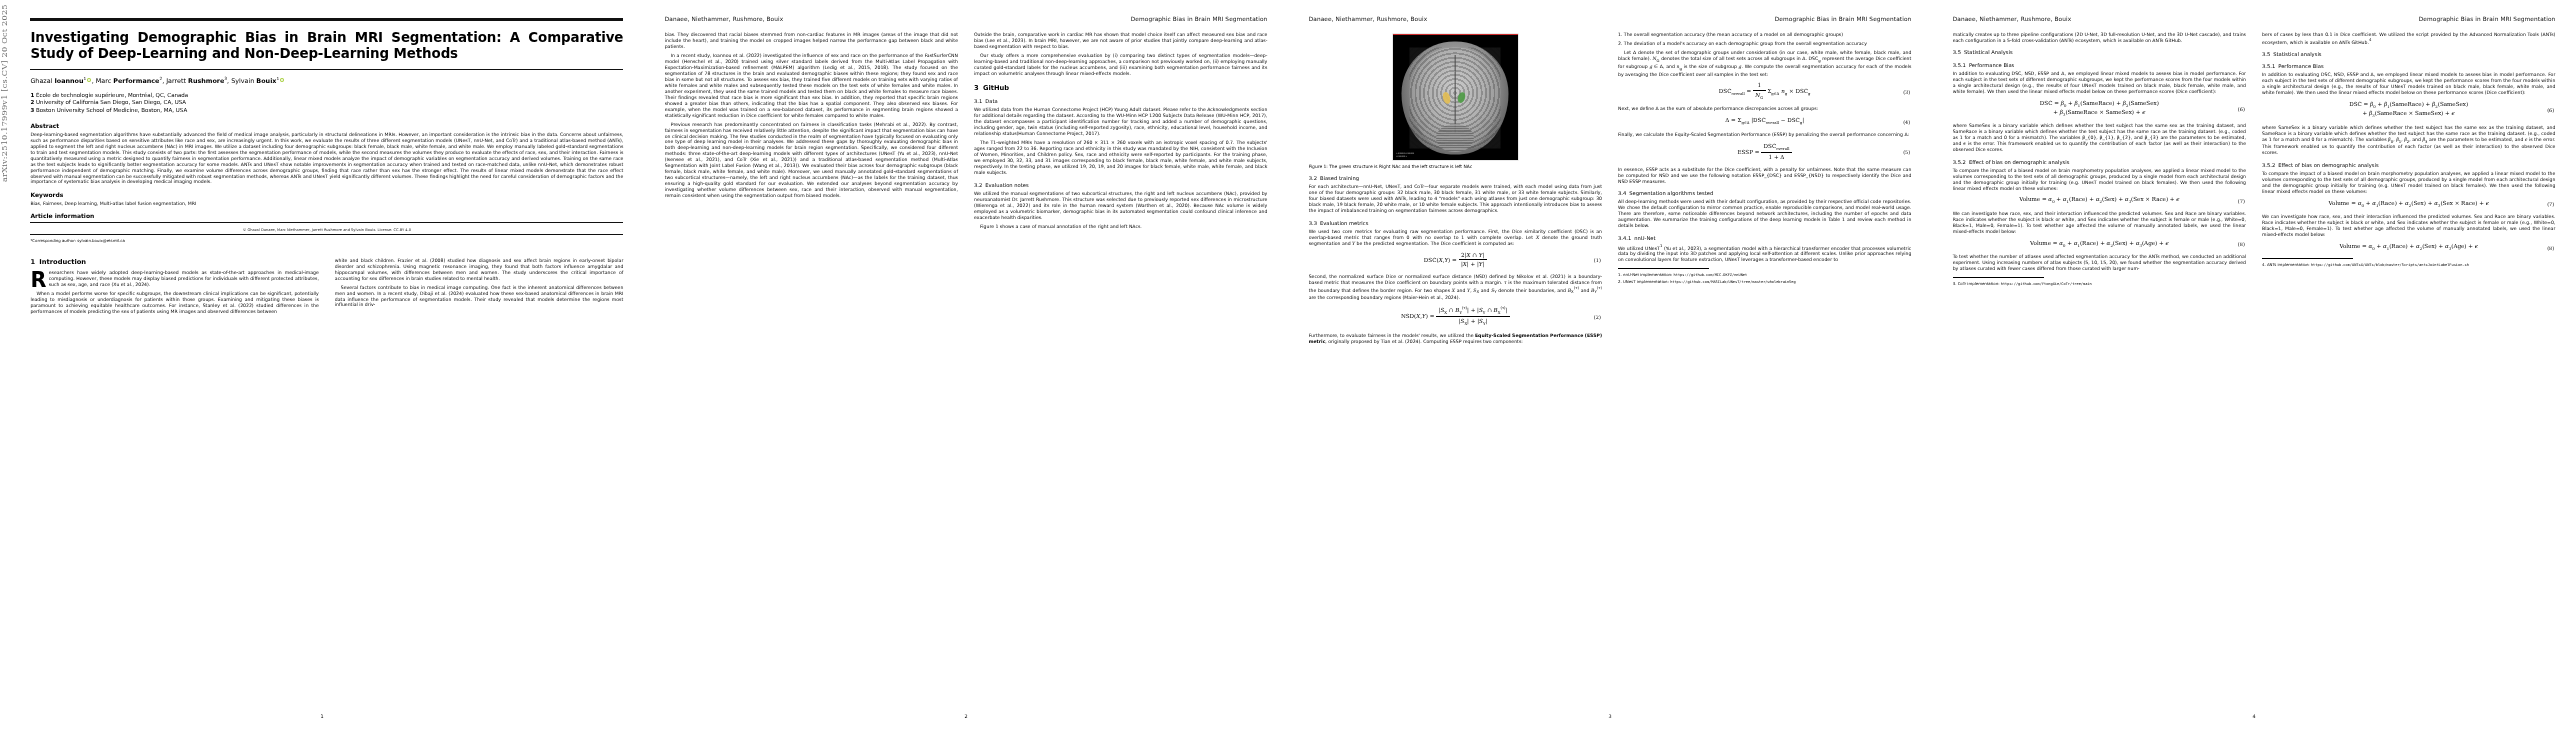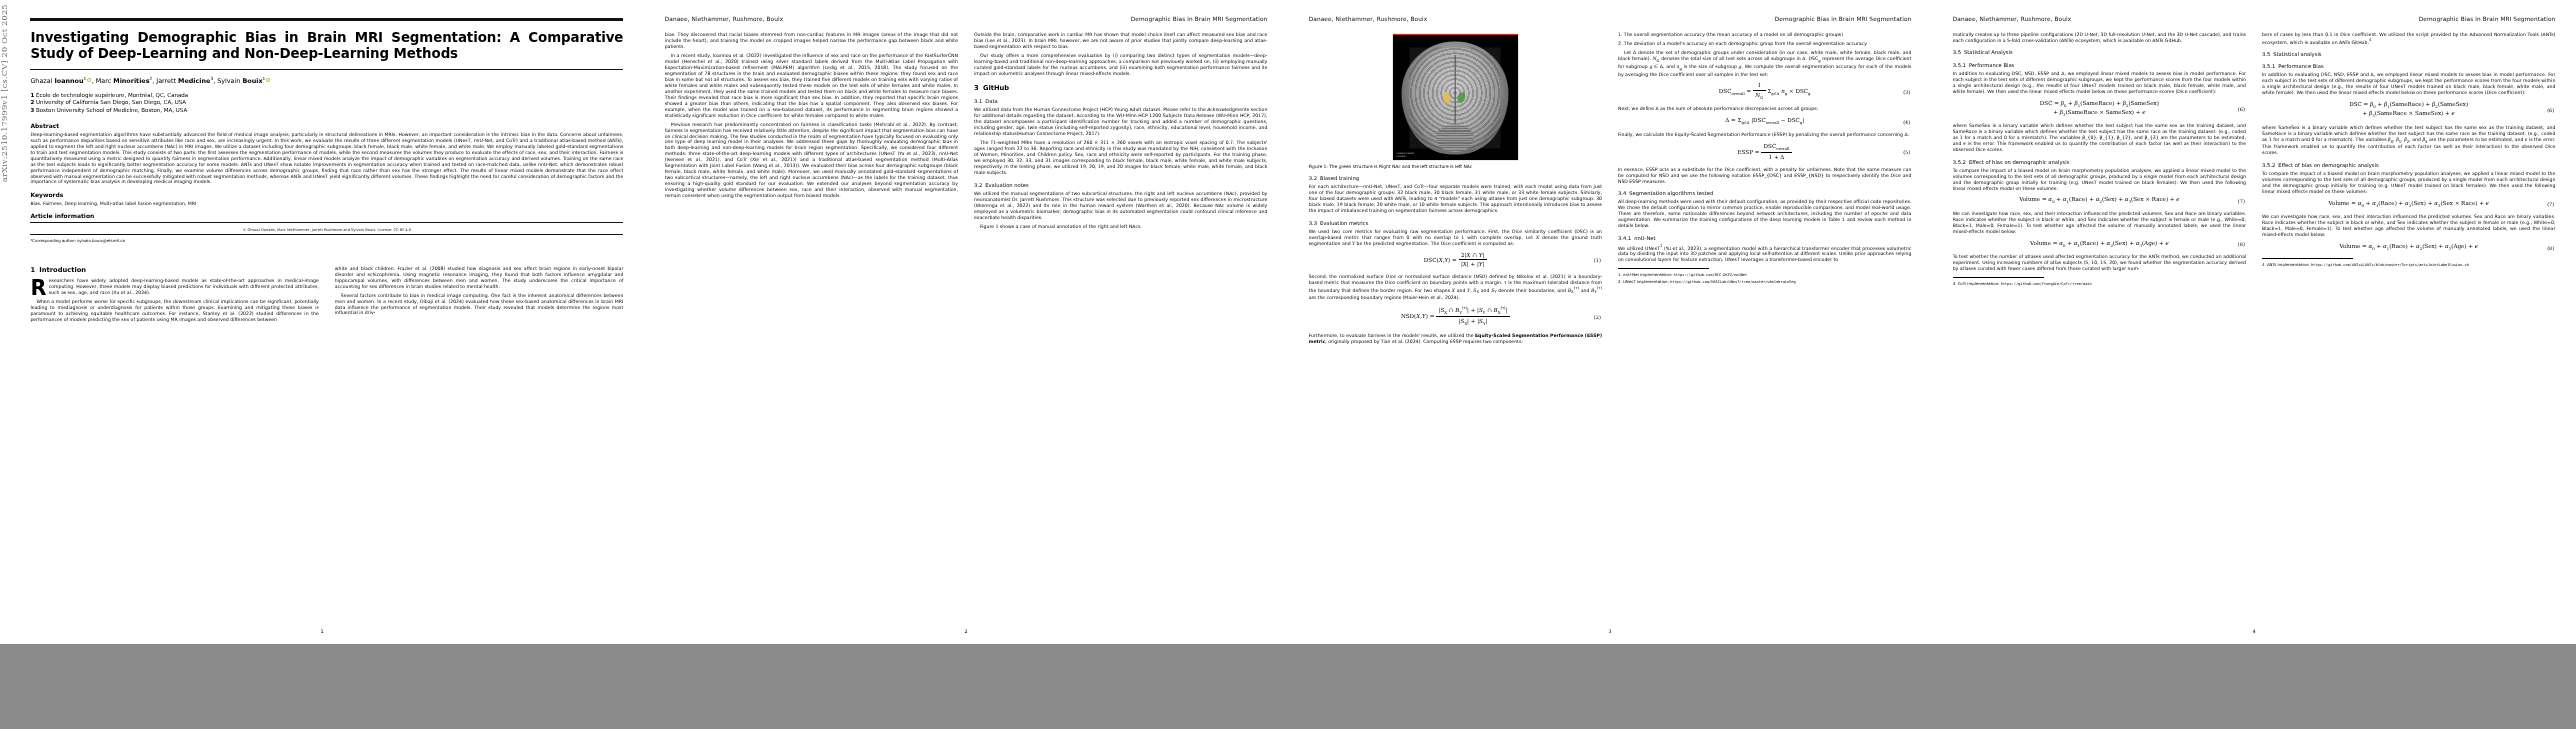--- a/index.html
+++ b/index.html
@@ -1,18 +1,18 @@
 <!DOCTYPE html>
 <html style="font-size:9.7px"><head>
 <meta charset="utf-8">
 <style>
   html,body{margin:0;padding:0;background:#8a8a8a;}
   body{font-family:"DejaVu Sans", sans-serif;}
   #sheet{width:2576px;height:729px;position:relative;background:#8a8a8a;display:flex;gap:0;overflow:hidden;}
-  .page{background:#ffffff;height:644px;position:relative;box-sizing:border-box;overflow:hidden;}
+  .page{background:#ffffff;height:729px;position:relative;box-sizing:border-box;overflow:hidden;}
   .page-1{width:644px;padding:18px 20.7px 16px 20.7px;}
   .page-n{width:644px;padding:16px 20.7px 16px 20.7px;}
   .runhead{position:absolute;top:16px;left:20.7px;right:20.7px;height:9.7px;font-size:5.8px;color:#111;display:flex;justify-content:space-between;align-items:flex-start;letter-spacing:0.1px;}
   .runhead .rh-left{text-align:left;}
   .runhead .rh-right{text-align:right;}
   .cols{display:flex;gap:16px;margin-top:0;}
   .col{width:302px;font-size:4.6px;line-height:1.30;text-align:justify;color:#000;
        hyphens:auto;-webkit-hyphens:auto;}
   .col p{margin:0 0 3px 0;text-indent:0;}
   .col p.ind{text-indent:6px;}
@@ -74,22 +74,22 @@
   <div class="page page-1">
     <div class="arxiv-stamp">arXiv:2510.17999v1  [cs.CV]  20 Oct 2025</div>
 
     <div style="margin-left:9.7px;">
       <div class="rule-thick"></div>
       <h1 class="title">Investigating Demographic Bias in Brain MRI Segmentation: A Comparative Study of Deep-Learning and Non-Deep-Learning Methods</h1>
       <div style="height:0.9px;background:#111;margin:0 0 5.5px 0;"></div>
 
       <div class="authors">
         <span>Ghazal <b>Ioannou</b></span><span class="sup">1</span><span class="orcid"></span>,
-        <span>Marc <b>Minorities</b></span><span class="sup">2</span>,
-        <span>Jarrett <b>Medicine</b></span><span class="sup">3</span>,
+        <span>Marc <b>Performance</b></span><span class="sup">2</span>,
+        <span>Jarrett <b>Rushmore</b></span><span class="sup">3</span>,
         <span>Sylvain <b>Bouix</b></span><span class="sup">1</span><span class="orcid"></span>
       </div>
 
       <div class="affil">
         <div><b>1</b> <span>École de technologie supérieure, Montréal, QC, Canada</span></div>
         <div><b>2</b> <span>University of California San Diego, San Diego, CA, USA</span></div>
         <div><b>3</b> <span>Boston University School of Medicine, Boston, MA, USA</span></div>
       </div>
 
       <h2 class="sec-h">Abstract</h2>
@@ -97,21 +97,21 @@
 
       <h2 class="sec-h">Keywords</h2>
       <div class="kw kw-line">Bias, Fairness, Deep learning, Multi-atlas label fusion segmentation, MRI</div>
 
       <h2 class="sec-h" style="margin-top:4.9px;">Article information</h2>
       <div class="rule-hair" style="margin:3.6px 0 2.4px 0;"></div>
       <div class="license">© Ghazal Danaee, Marc Niethammer, Jarrett Rushmore and Sylvain Bouix. License: CC-BY 4.0</div>
       <div class="rule-hair" style="margin:2.4px 0 3.6px 0;"></div>
       <div class="fn">*Corresponding author: sylvain.bouix@etsmtl.ca</div>
 
-      <div class="cols" style="margin-top:22px;">
+      <div class="cols" style="margin-top:14px;">
         <div class="col">
           <h2 class="numsec" style="margin-top:0;">
             <span class="num">1</span><span>Introduction</span>
           </h2>
           <p><span class="dropcap">R</span><span>esearchers have widely adopted deep-learning-based models as state-of-the-art approaches in medical-image computing. However, these models may display biased predictions for individuals with different protected attributes, such as sex, age, and race (Xu et al., 2024).</span></p>
           <p class="ind">When a model performs worse for specific subgroups, the downstream clinical implications can be significant, potentially leading to misdiagnosis or underdiagnosis for patients within those groups. Examining and mitigating these biases is paramount to achieving equitable healthcare outcomes. For instance, Stanley et al. (2022) studied differences in the performances of models predicting the sex of patients using MR images and observed differences between</p>
         </div>
         <div class="col">
           <p>white and black children. Frazier et al. (2008) studied how diagnosis and sex affect brain regions in early-onset bipolar disorder and schizophrenia. Using magnetic resonance imaging, they found that both factors influence amygdalar and hippocampal volumes, with differences between men and women. The study underscores the critical importance of accounting for sex differences in brain studies related to mental health.</p>
           <p class="ind">Several factors contribute to bias in medical image computing. One fact is the inherent anatomical differences between men and women. In a recent study, Dibaji et al. (2024) evaluated how these sex-based anatomical differences in brain MRI data influence the performance of segmentation models. Their study revealed that models determine the regions most influential in driv-</p>

